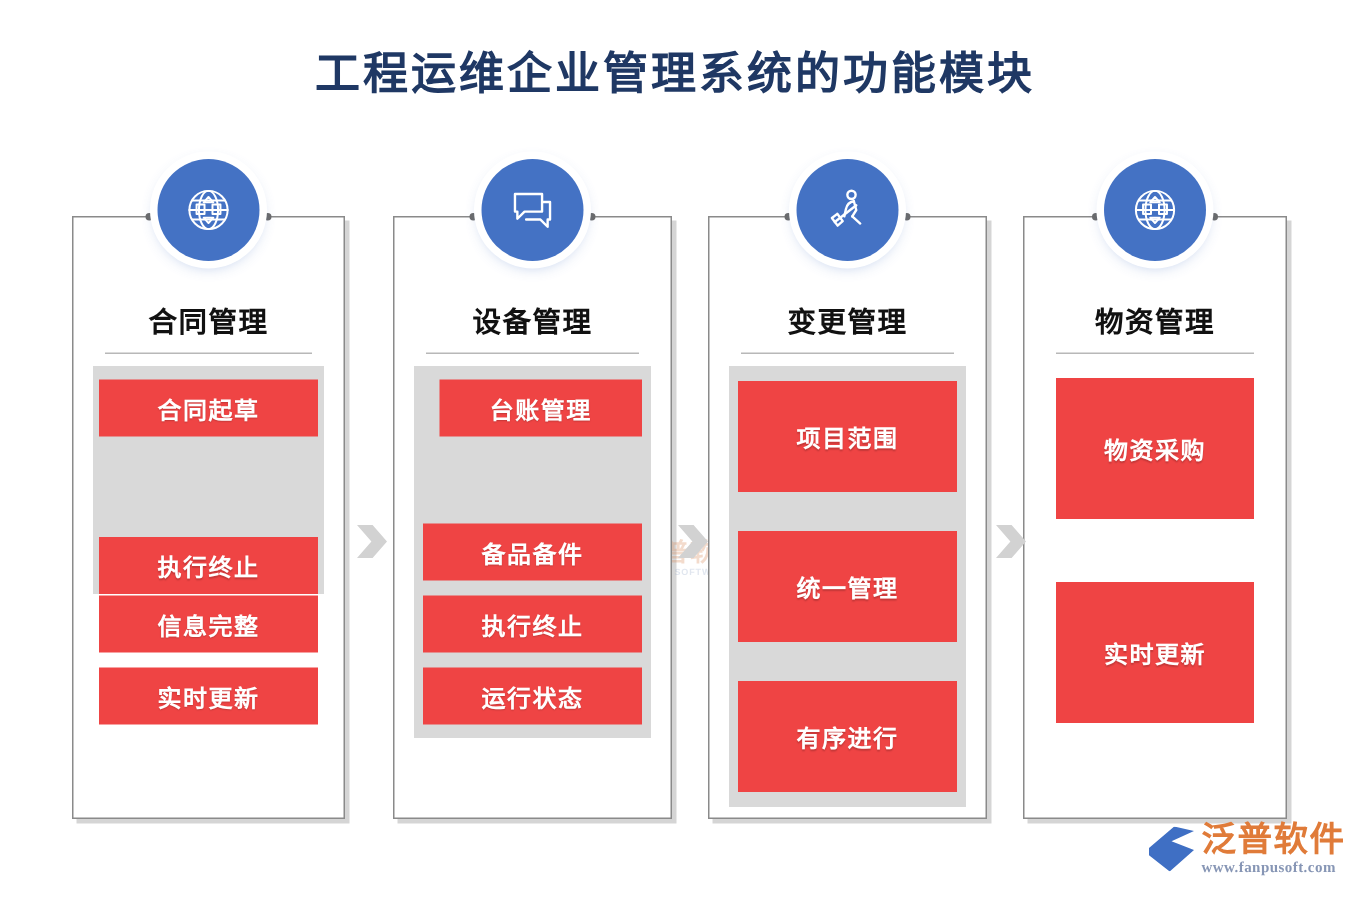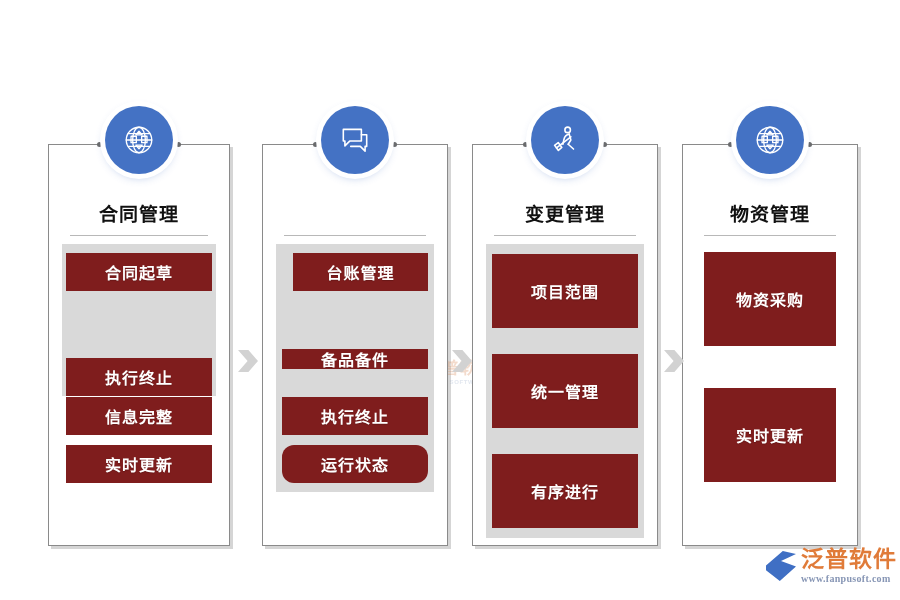--- a/index.html
+++ b/index.html
@@ -93,21 +93,21 @@
 
   
   .panel{
     position:absolute;left:14px;right:14px;
     background:#d9d9d9;
   }
 
   
   .chip{
     position:absolute;
-    background:#7f1d1d;
+    background:#ef4444;
     color:#ffffff;
     display:flex;align-items:center;justify-content:center;
     font-size:16px;font-weight:bold;letter-spacing:1px;
     font-family:"Liberation Serif","DejaVu Serif",serif;
     text-shadow:0 1px 1px rgba(0,0,0,.18);
     box-sizing:border-box;
   }
 
   
   .chev{
@@ -133,20 +133,21 @@
   .logo .len{
     font-size:10px;font-weight:bold;color:#8796b5;letter-spacing:.3px;margin-top:3px;
     font-family:Liberation Serif, serif;
   }
 </style>
 </head>
 <body>
 
 <div class="stage">
 
+  <div class="title">工程运维企业管理系统的功能模块</div>
 
   <div class="watermark">
     <div class="wm-mark"></div>
     <div class="wm-txt">
       <div class="wm-cn">泛普软件</div>
       <div class="wm-en">FANPU SOFTWARE</div>
     </div>
   </div>
 
   <div class="cols" id="cols">
@@ -188,26 +189,27 @@
         <div class="edge edge-t edge-tl" style="width: 53px;"></div>
         <div class="edge edge-t edge-tr" style="width: 53px;"></div>
         <div class="dot" style="left: 51px;"></div>
         <div class="dot" style="left: 130px;"></div>
         <div class="badge">
           <svg width="34" height="34" viewBox="0 0 32 32" fill="none" stroke="#ffffff" stroke-width="1.5" stroke-linecap="round" stroke-linejoin="round">
       <path d="M5 6 H22 V17 H11 L6.5 21.5 V17 H5 Z"></path>
       <path d="M22 11 H27 V22 H25.5 V26.5 L21 22 H12"></path>
     </svg>
         </div>
+        <div class="col-title">设备管理</div>
         <div class="col-rule"></div>
         <div class="panel" style="top: 100px; height: 248px;"></div>
         <div class="chip" style="top: 109px; height: 38px; left: 31px; right: 20px;">台账管理</div>
-        <div class="chip" style="top: 205px; height: 20px; left: 20px; right: 20px;">备品备件</div>
+        <div class="chip" style="top: 205px; height: 38px; left: 20px; right: 20px;">备品备件</div>
         <div class="chip" style="top: 253px; height: 38px; left: 20px; right: 20px;">执行终止</div>
-        <div class="chip" style="top: 301px; height: 38px; left: 20px; right: 20px; border-radius: 12px;">运行状态</div>
+        <div class="chip" style="top: 301px; height: 38px; left: 20px; right: 20px;">运行状态</div>
       </div>
       <div class="col" style="left: 682px; width: 176px;">
         <div class="shadow"></div>
         <div class="edge edge-l"></div>
         <div class="edge edge-r"></div>
         <div class="edge edge-b"></div>
         <div class="edge edge-t edge-tl" style="width: 48px;"></div>
         <div class="edge edge-t edge-tr" style="width: 48px;"></div>
         <div class="dot" style="left: 46px;"></div>
         <div class="dot" style="left: 125px;"></div>

